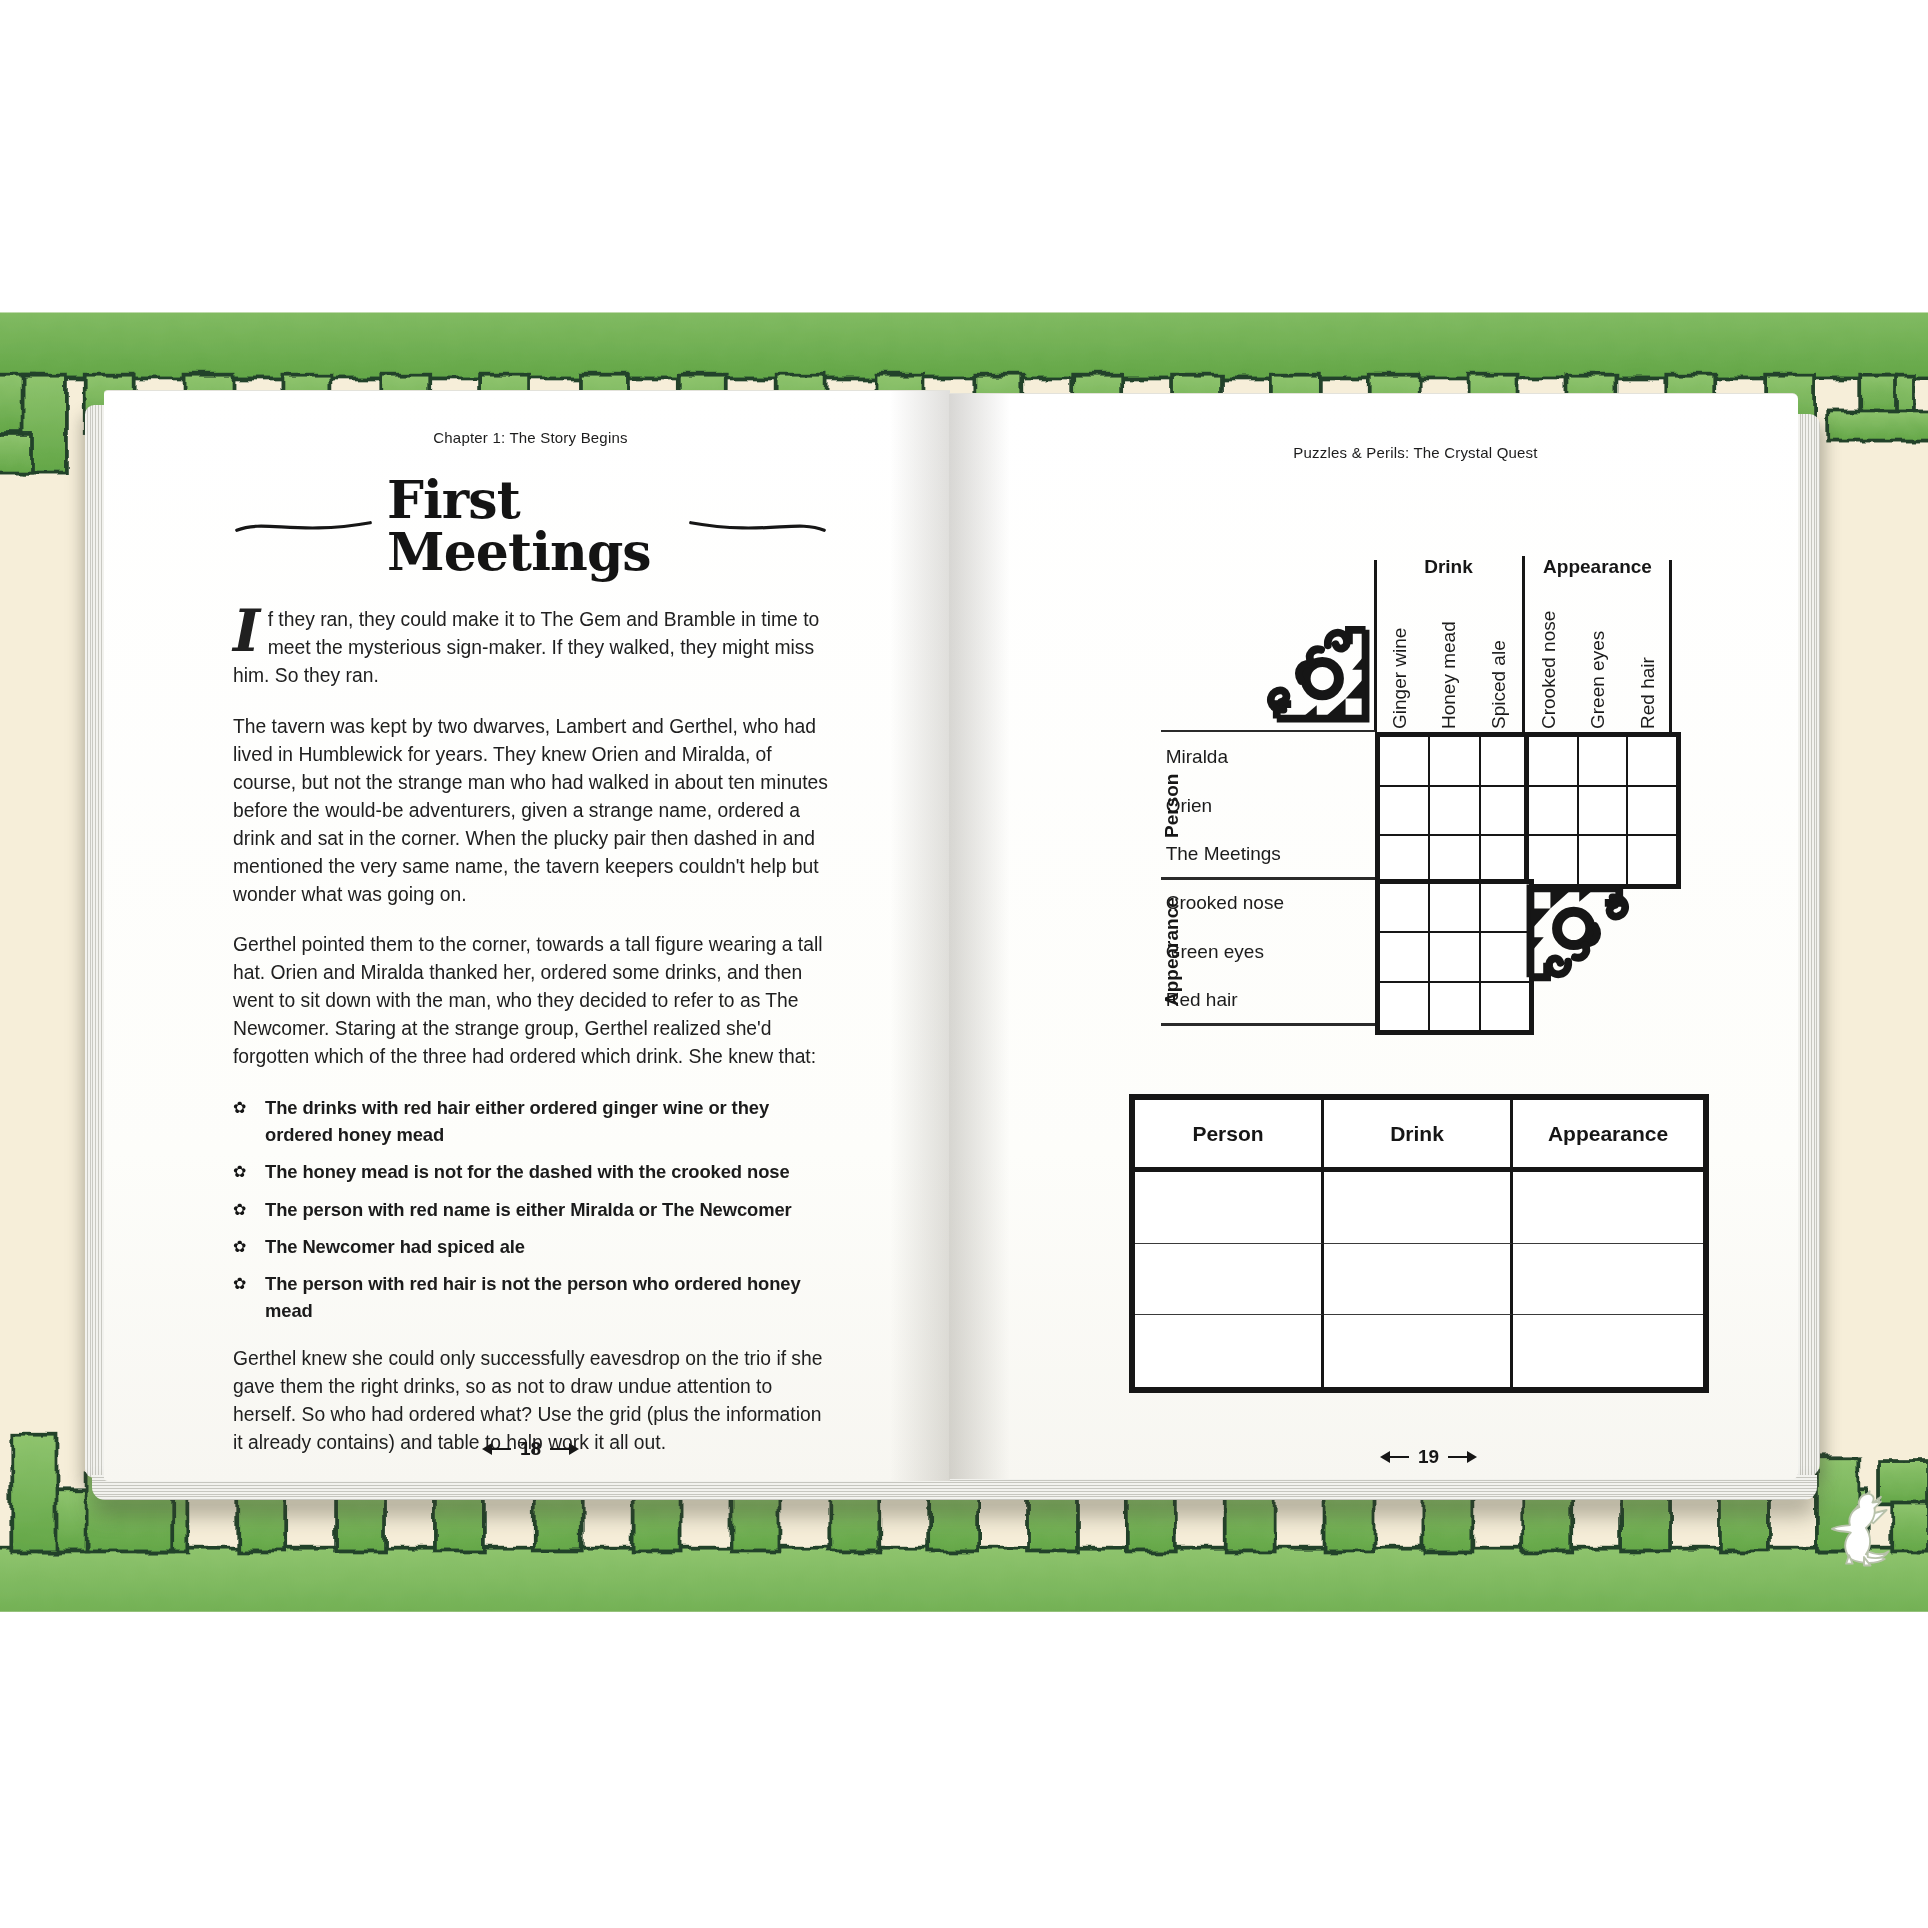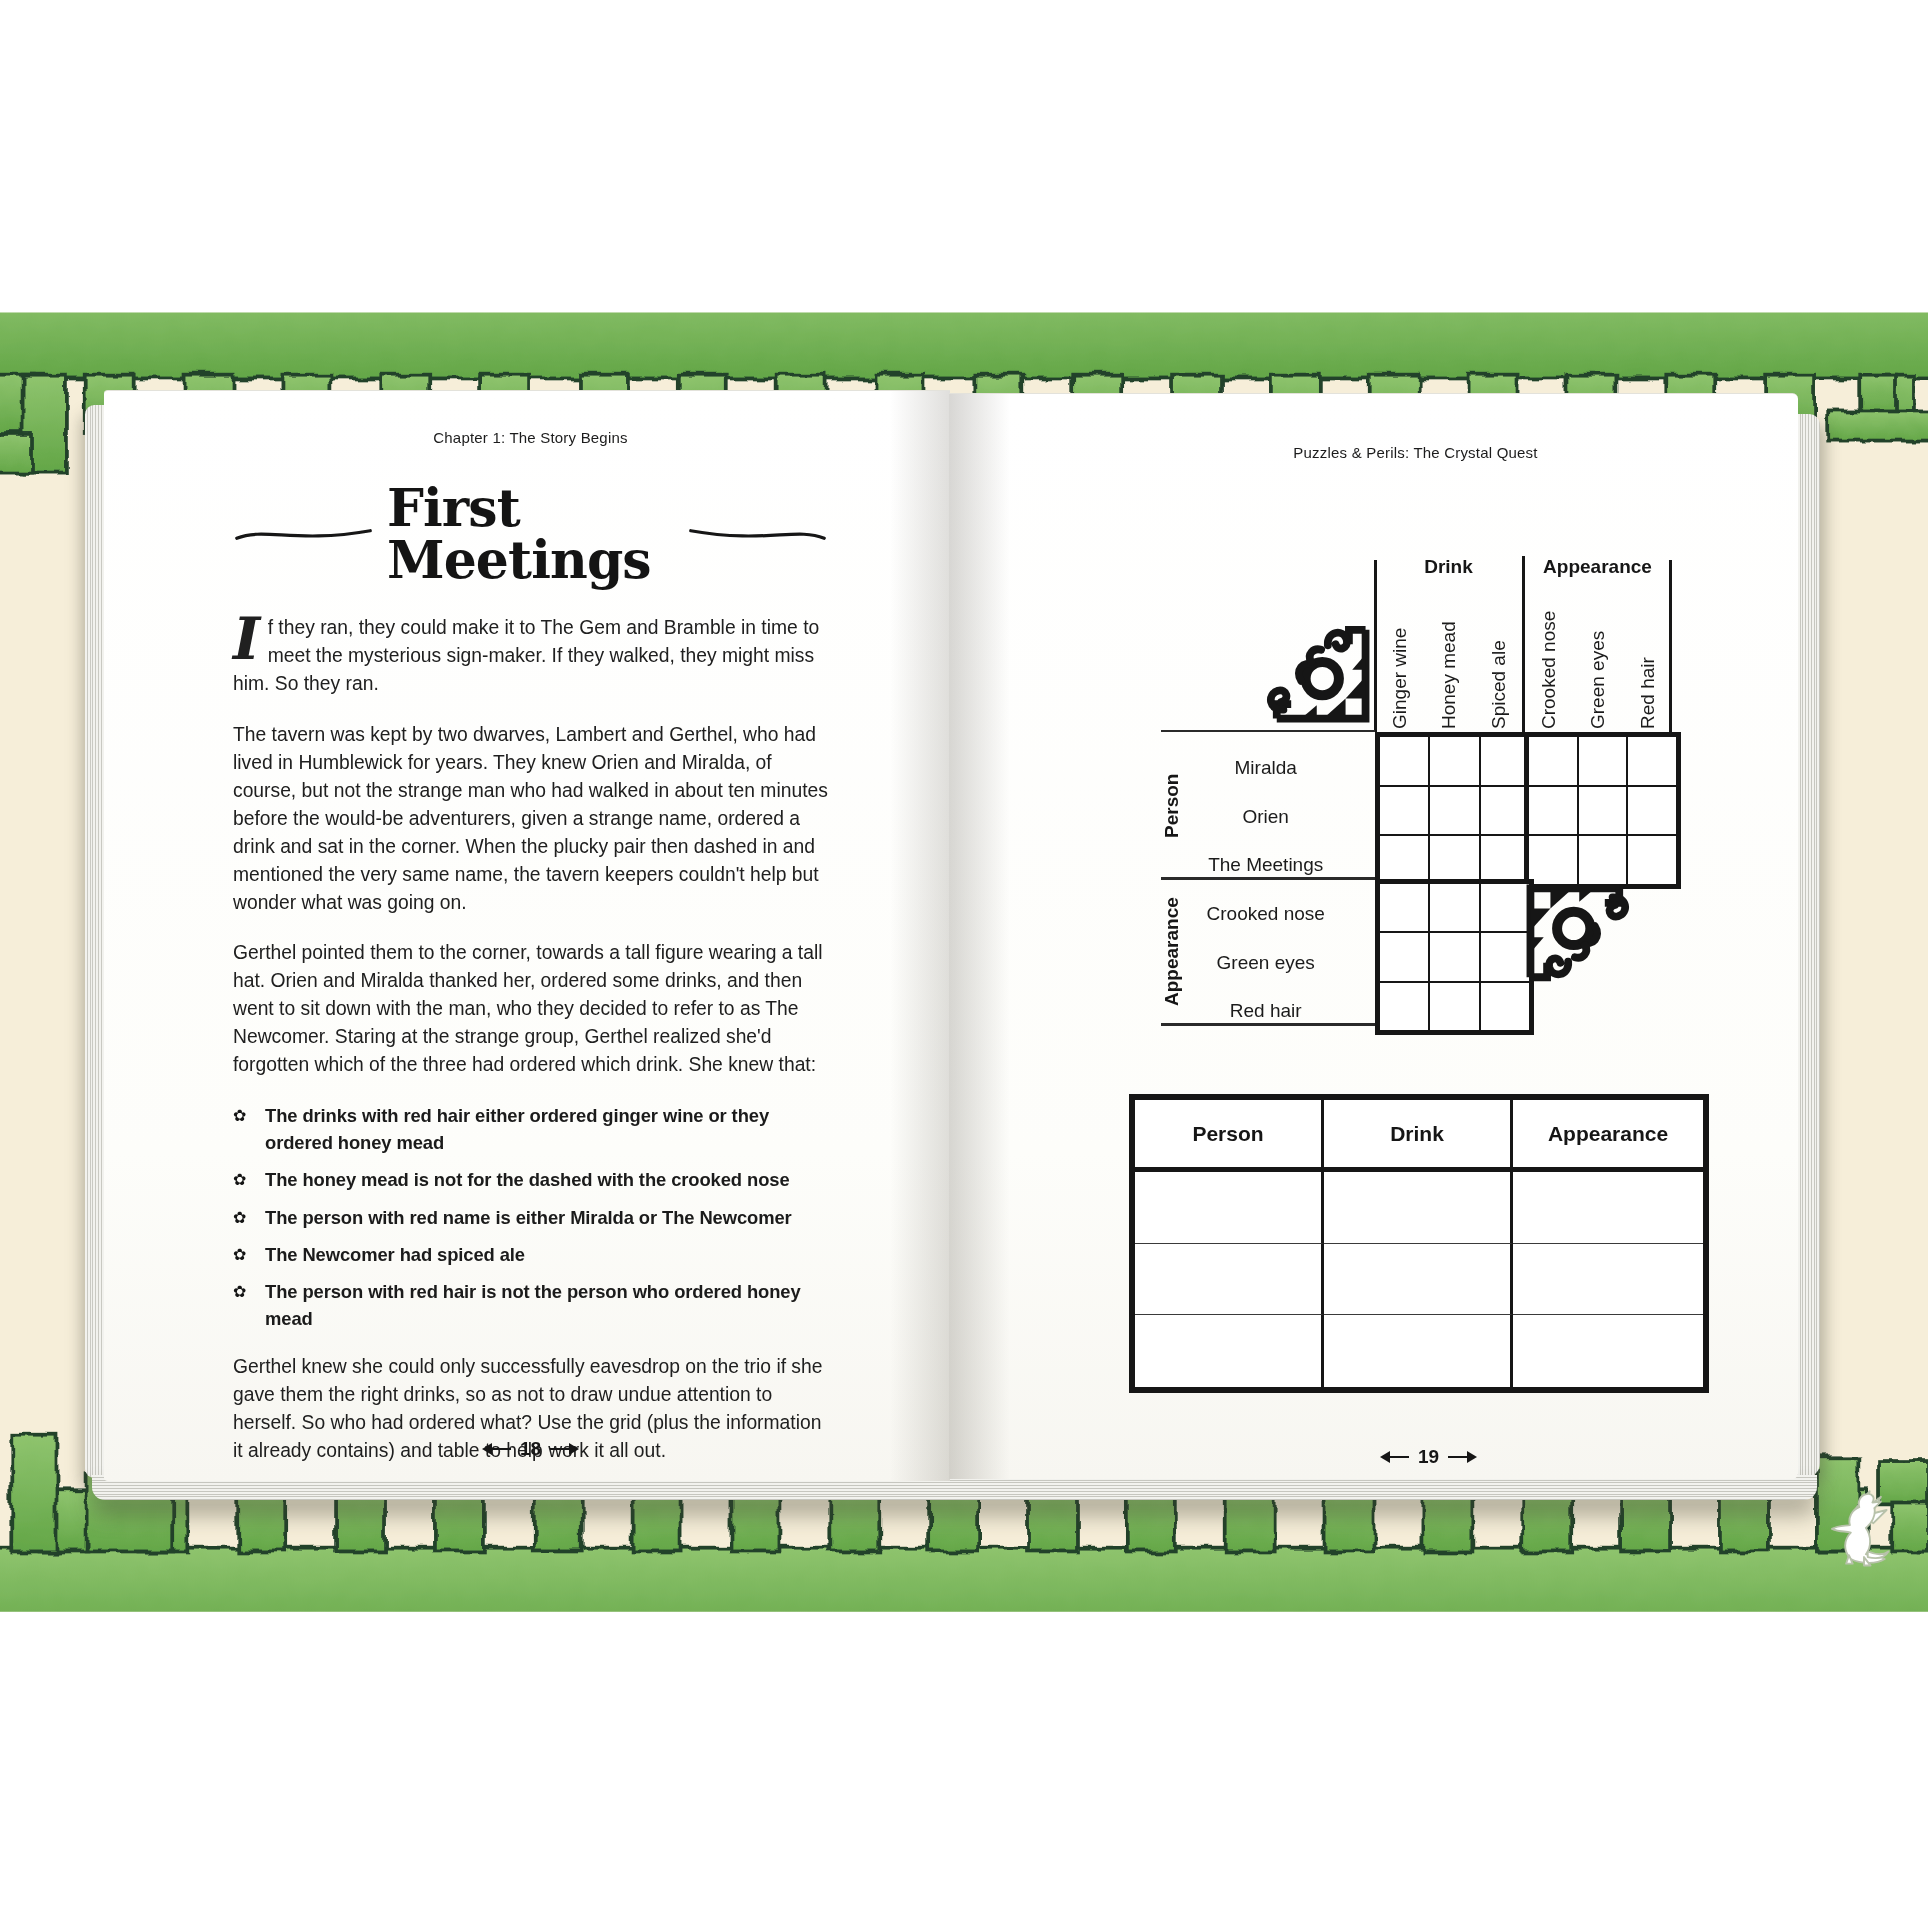--- a/index.html
+++ b/index.html
@@ -23,21 +23,21 @@
     border-top:0.9px solid #e3e2db;}
   #page-left::after{content:'';position:absolute;right:0;top:0;bottom:0;width:60px;
     background:linear-gradient(to right,rgba(0,0,0,0),rgba(80,75,62,.18));}
   #page-right{left:949px;top:393px;width:849px;height:1085px;border-radius:0 5.6px 5.6px 0;
     border-top:0.9px solid #e3e2db;}
   #page-right::before{content:'';position:absolute;left:0;top:0;bottom:0;width:81px;
     background:linear-gradient(to right,rgba(75,70,58,.22),rgba(0,0,0,0) 75%);}
   
   #lp-col{position:absolute;left:129px;top:38px;width:595px;}
   .runhead{font-size:15px;letter-spacing:0.2px;text-align:center;color:#1c1c1c;}
-  #lp-col .runhead{margin-bottom:36px;}
+  #lp-col .runhead{margin-bottom:28px;}
   .title-row{display:flex;align-items:center;justify-content:center;gap:13px;margin-bottom:28px;}
   .booktitle{font-family:"DejaVu Serif",serif;font-weight:700;font-size:52px;line-height:1;
     letter-spacing:-0.9px;color:#141414;}
   .flourish{flex:0 0 auto;}
   .bodytext{font-size:19.3px;line-height:28px;color:#202020;margin:0 0 22.6px 0;}
   .dropcap{float:left;font-family:"DejaVu Serif",serif;font-style:italic;font-weight:700;
     font-size:58px;line-height:47px;margin:1.9px 7.5px 0 0;}
   #bullets{list-style:none;margin:0 0 21px 0;padding:0;}
   #bullets li{display:flex;margin:0 0 10.4px 0;}
   .bmark{flex:0 0 32px;font-size:16px;line-height:27px;color:#141414;}
@@ -50,21 +50,21 @@
   .arr.r::after{content:'';position:absolute;right:-10.4px;top:-5.2px;
     border:6.1px solid transparent;border-left:10.4px solid #161616;}
   
   #rp-head{position:absolute;left:156px;width:621px;top:50px;}
   #logic-grid{position:absolute;left:212px;top:162px;width:516px;height:473px;}
   .vline{position:absolute;width:2.8px;background:#161616;}
   .hline{position:absolute;background:#2a2a2a;}
   .cg-label{position:absolute;top:0;height:26px;font-weight:700;font-size:19px;text-align:center;}
   .collab{position:absolute;top:30px;height:143px;width:50px;line-height:50px;font-size:19px;
     writing-mode:vertical-rl;transform:rotate(180deg);color:#1b1b1b;}
-  .rowlab{position:absolute;width:200px;left:4.7px;font-size:19px;text-align:center;color:#1b1b1b;margin-top:11px;}
+  .rowlab{position:absolute;width:200px;left:4.7px;font-size:19px;text-align:left;color:#1b1b1b;}
   .rowgrouplab{position:absolute;left:-1.9px;width:26px;font-weight:700;font-size:19px;
     writing-mode:vertical-rl;transform:rotate(180deg);display:flex;align-items:center;justify-content:center;}
   .quad{position:absolute;background:#161616;border:5.6px solid #161616;display:grid;
     grid-template-columns:repeat(3,1fr);grid-template-rows:repeat(3,1fr);gap:1.9px;}
   .quad div{background:#fff;}
   .orn{position:absolute;}
   
   #answer-table{position:absolute;left:180px;top:700px;width:580px;height:299px;
     border:6.6px solid #161616;box-sizing:border-box;display:grid;
     grid-template-columns:189px 189px 1fr;grid-template-rows:72px 1fr 1fr 1fr;background:#fff;}

